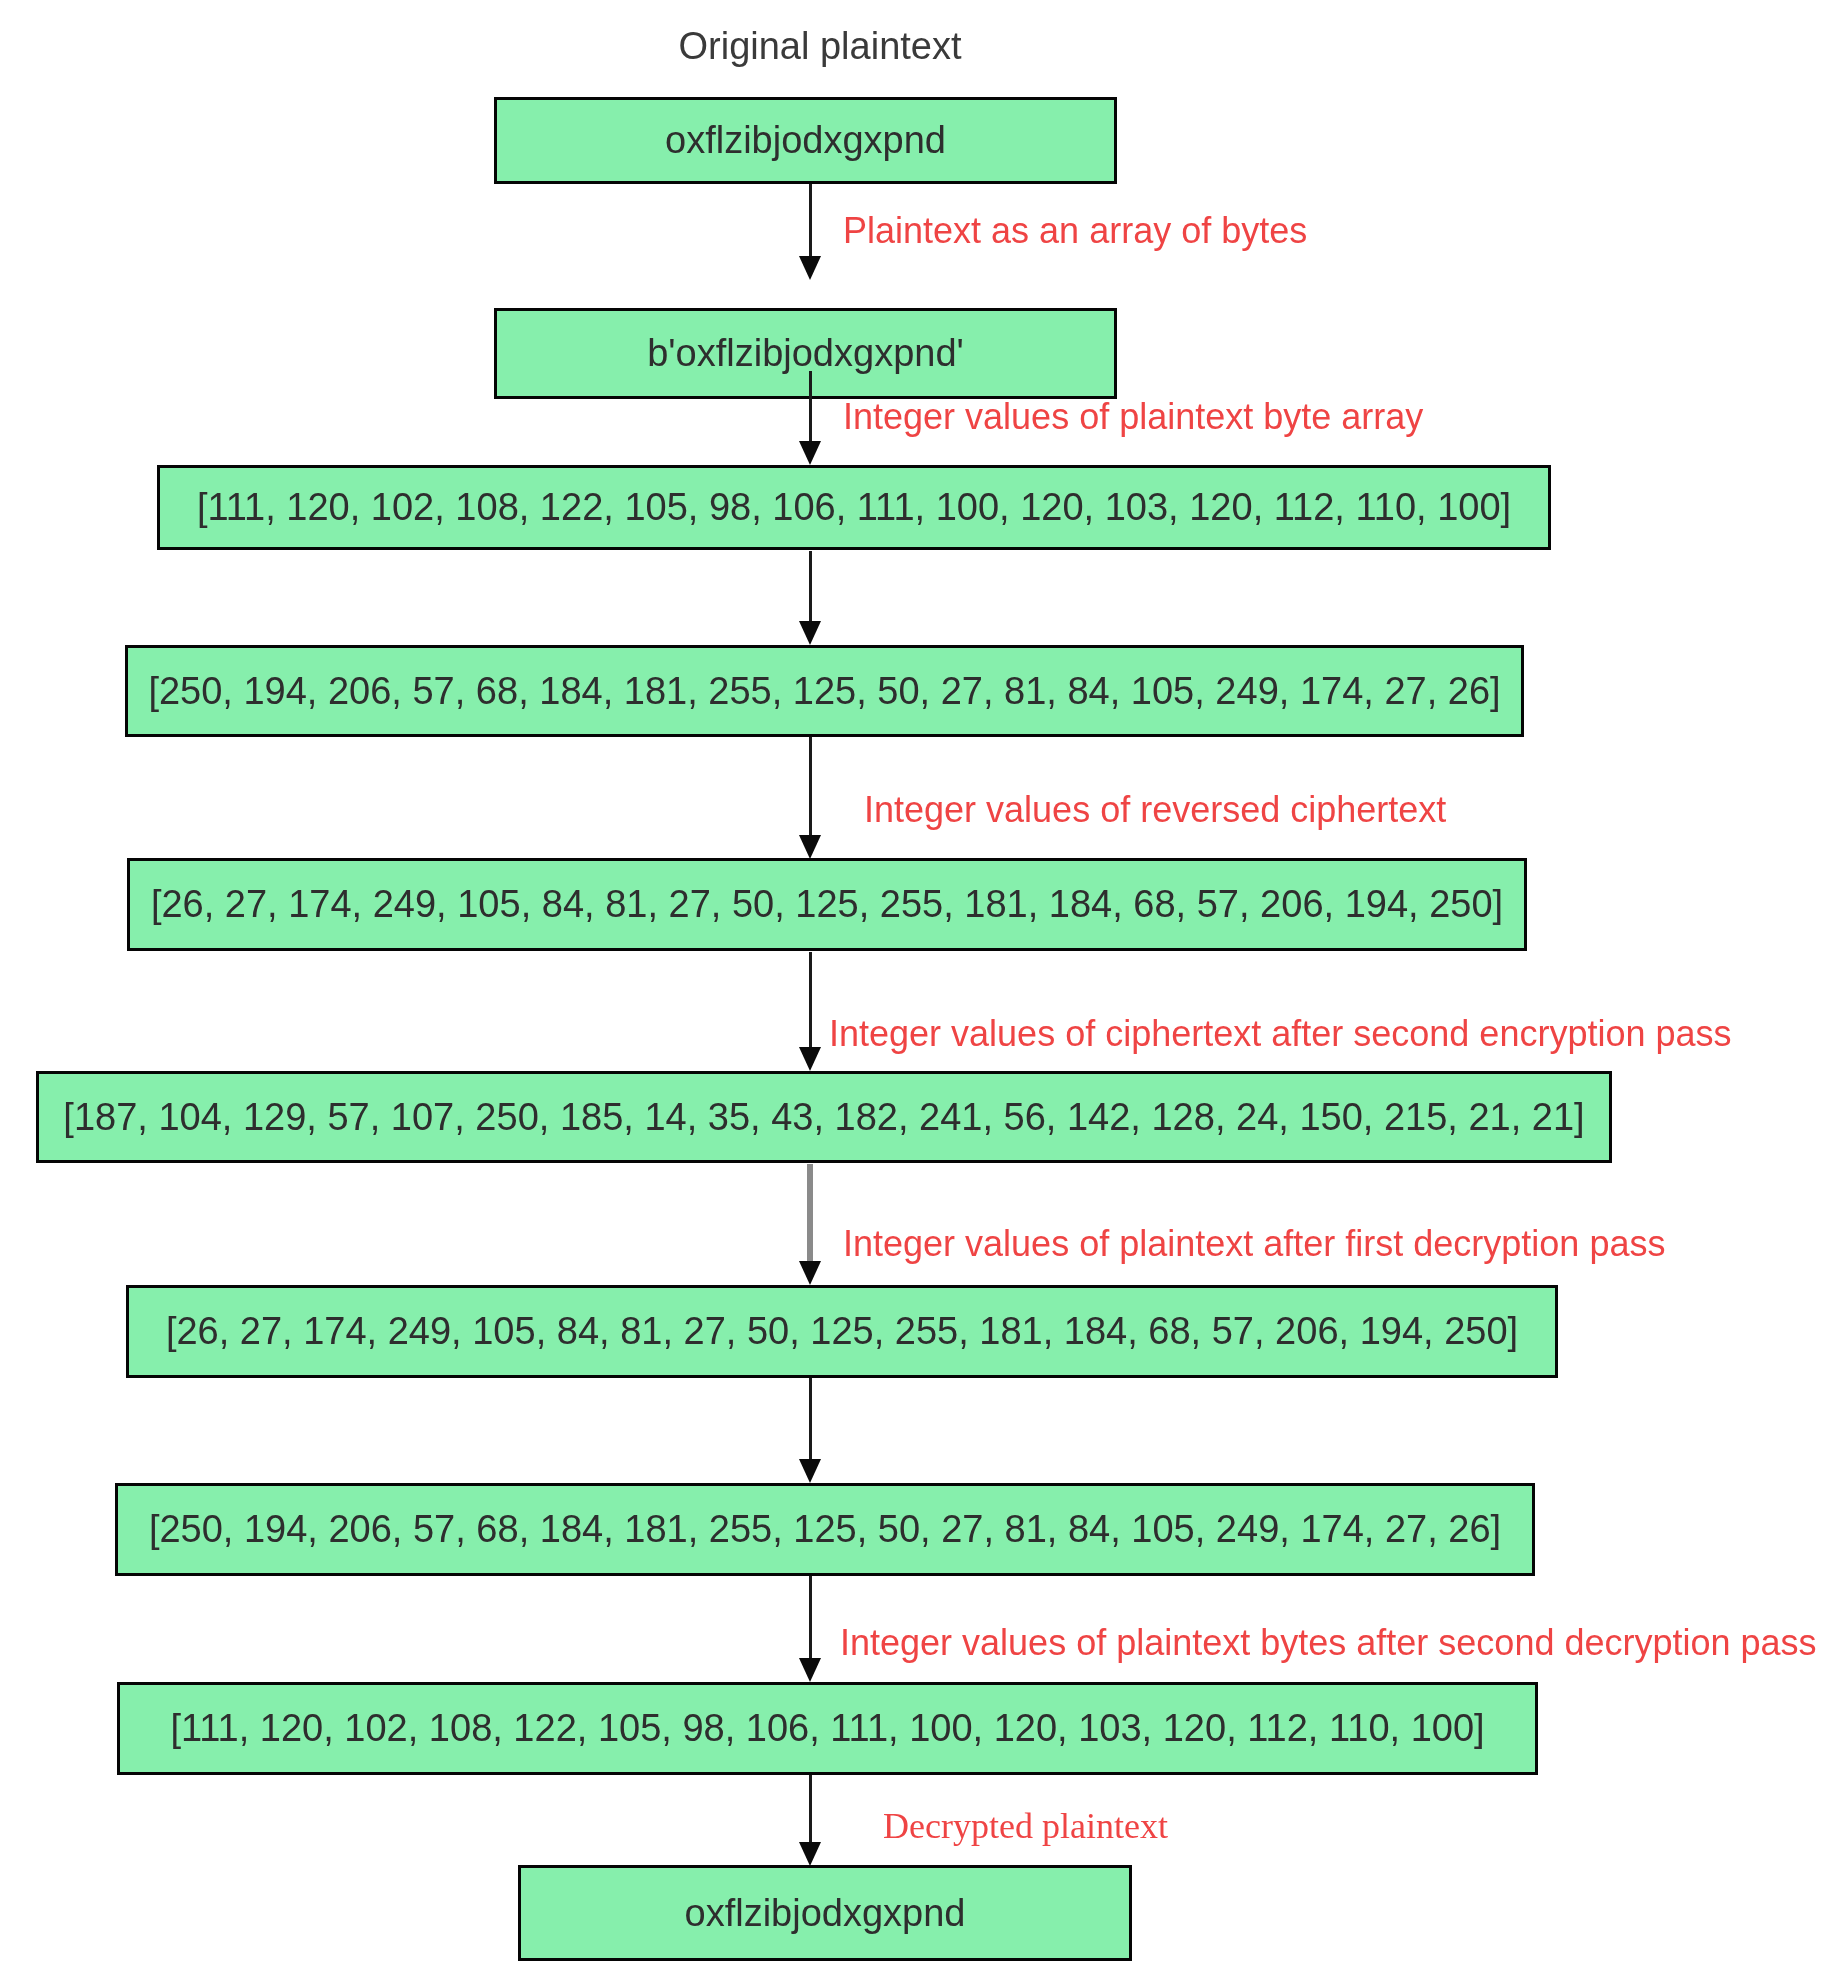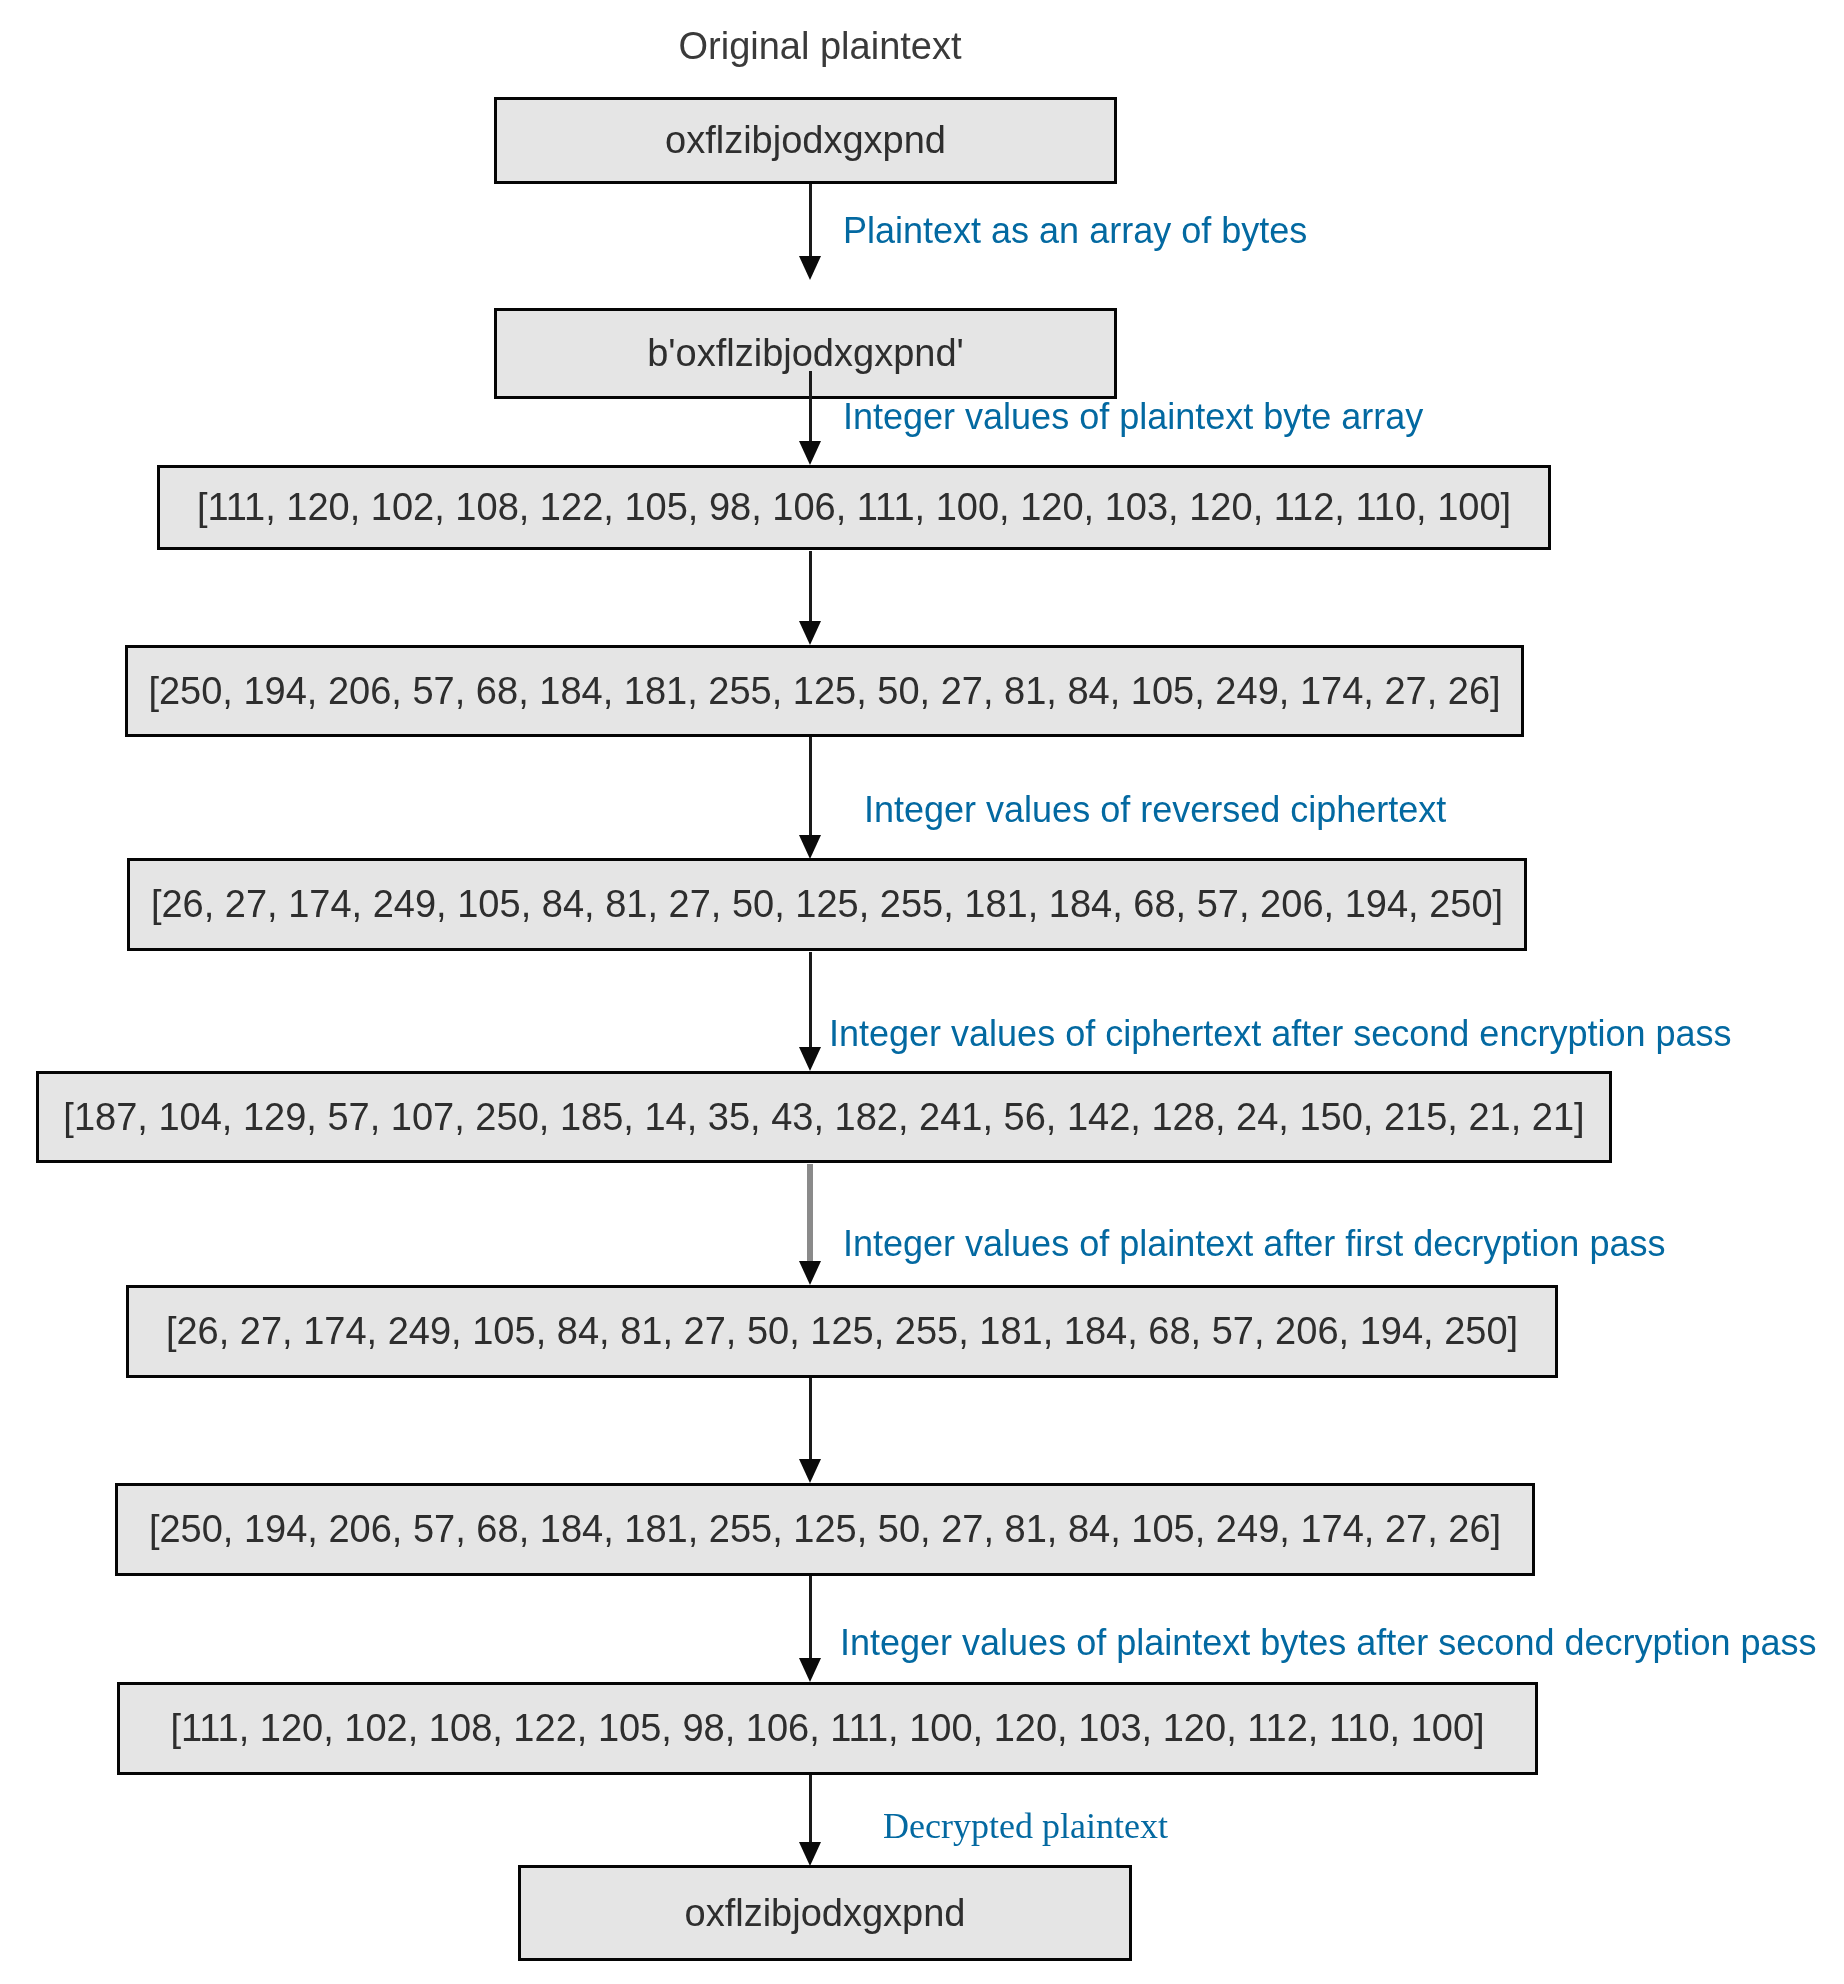--- a/index.html
+++ b/index.html
@@ -24,33 +24,33 @@
     top: 25px;
     left: 820px;
     transform: translateX(-50%);
     font-size: 38px;
     white-space: nowrap;
     color: #3a3a3a;
   }
   .node {
     position: absolute;
     border: 3.5px solid #050505;
-    background: #e5e5e5;
+    background: #86efac;
     display: flex;
     align-items: center;
     justify-content: center;
     font-size: 38px;
     color: #2e2e2e;
     white-space: nowrap;
     box-sizing: border-box;
   }
   .edge-label {
     position: absolute;
     font-size: 36px;
-    color: #0369a1;
+    color: #ef4444;
     white-space: nowrap;
   }
   .arrow-line {
     position: absolute;
     width: 2.8px;
     background: #1a1a1a;
   }
   .arrow-line.thick {
     width: 5.6px;
     background: #8a8a8a;

